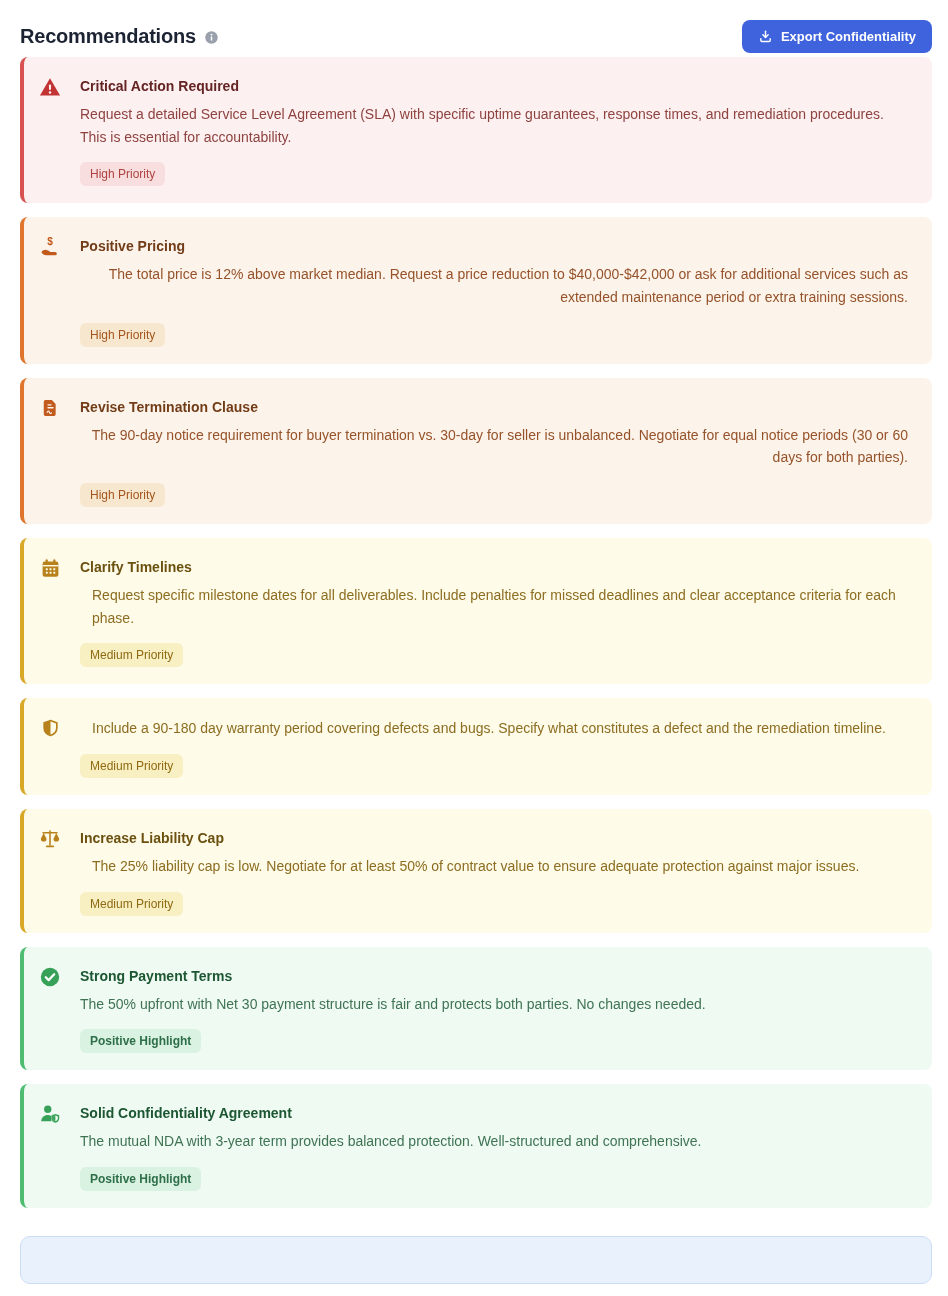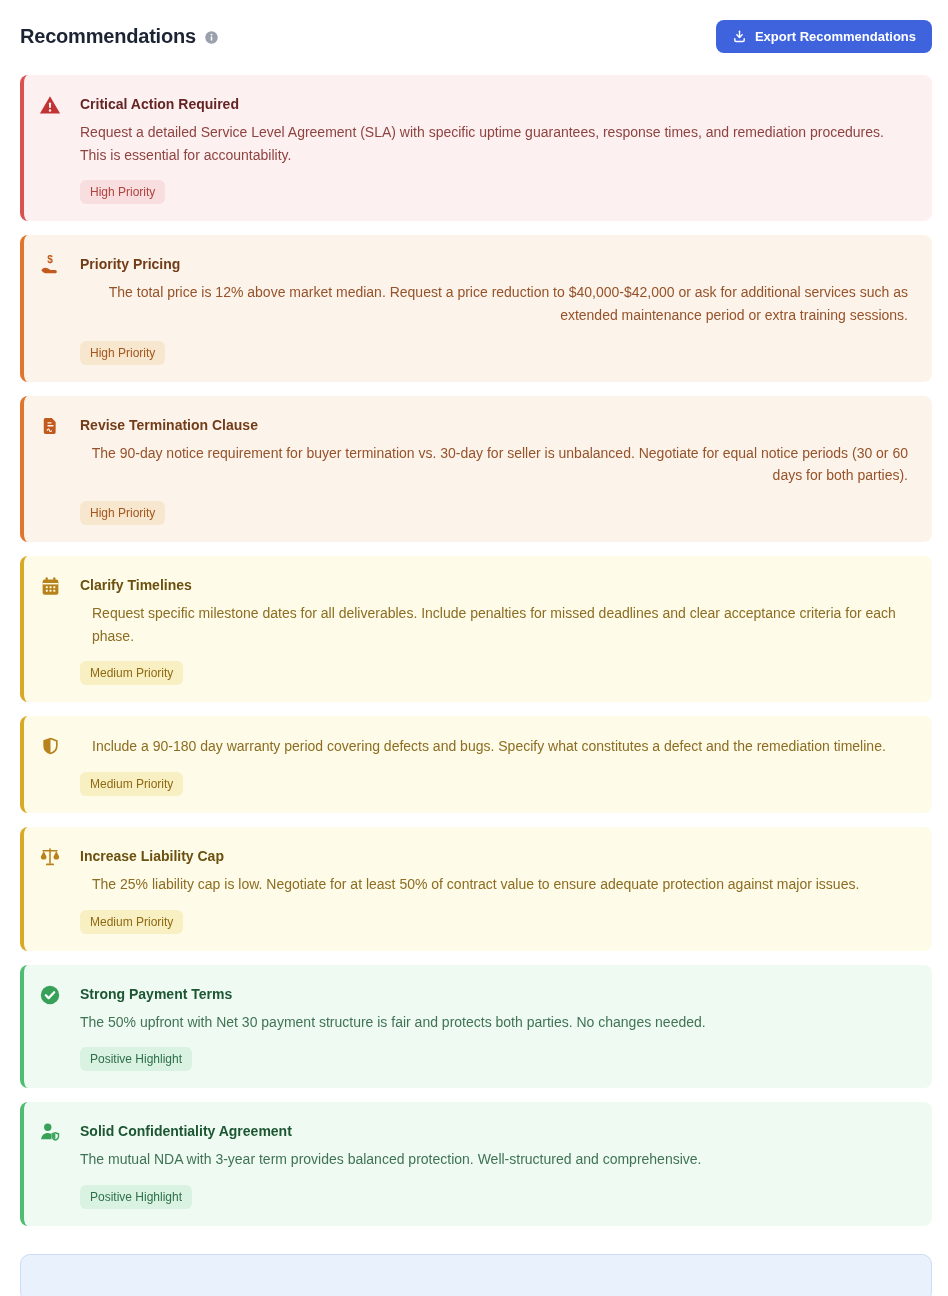--- a/index.html
+++ b/index.html
@@ -6,21 +6,21 @@
   html, body { background: #ffffff; }
   body {
     width: 948px; height: 1296px;
     font-family: "Liberation Sans", "DejaVu Sans", sans-serif;
     color: #1c2434;
     overflow: hidden;
   }
   .page { padding: 16px 16px 20px 20px; }
 
   
-  .header { display: flex; align-items: center; justify-content: space-between; margin-bottom: 22px; padding-top: 4px; }
+  .header { display: flex; align-items: center; justify-content: space-between; margin-bottom: 4px; padding-top: 4px; }
   .header-left { display: flex; align-items: center; gap: 8px; }
   .page-title { font-size: 20px; font-weight: 700; color: var(--page-title, #1c2434); letter-spacing: -0.2px; }
   .info-icon { display: inline-flex; margin-top: 2px; cursor: pointer; }
   .export-btn {
     display: inline-flex; align-items: center; gap: 8px;
     background: var(--accent-blue, #3e63dd); color: #fff;
     border: none; border-radius: 8px;
     padding: 9px 16px; font-size: 13px; font-weight: 700;
     font-family: inherit; cursor: pointer;
   }
@@ -56,21 +56,21 @@
   .theme-yellow { background: var(--yellow-bg); border-left-color: var(--yellow-border); }
   .theme-yellow .card-icon  { color: var(--yellow-icon); }
   .theme-yellow .card-title { color: var(--yellow-title); }
   .theme-yellow .card-desc  { color: var(--yellow-text); margin-left: 12px; }
   .theme-yellow .badge      { background: var(--yellow-badge-bg); color: var(--yellow-badge-text); }
 
   .theme-green  { background: var(--green-bg); border-left-color: var(--green-border); }
   .theme-green .card-icon   { color: var(--green-icon); }
   .theme-green .card-title  { color: var(--green-title); }
   .theme-green .card-desc   { color: var(--green-text); }
-  .theme-green .badge       { background: var(--green-badge-bg); color: var(--green-badge-text); }
+  .theme-green .badge       { background: var(--green-badge-bg); color: var(--green-badge-text); font-weight: bold; }
 
   
   .next-steps {
     margin-top: 28px;
     background: var(--ns-bg, #e9f1fc);
     border: 1px solid var(--ns-border, #cbdcf6);
     border-radius: 10px;
     padding: 22px 24px 24px 14px;
   }
 </style>
@@ -91,21 +91,21 @@
       </span>
     </div>
     <button class="export-btn">
       <span style="display:inline-flex;">
         <svg viewBox="0 0 24 24" width="15" height="15" fill="none" stroke="#fff" stroke-width="2.3" stroke-linecap="round" stroke-linejoin="round" aria-hidden="true">
           <path d="M12 3.5v9.5"></path>
           <path d="M7.8 9.3 12 13.5l4.2-4.2"></path>
           <path d="M4.5 15.5v2.6a1.9 1.9 0 0 0 1.9 1.9h11.2a1.9 1.9 0 0 0 1.9-1.9v-2.6"></path>
         </svg>
       </span>
-      <span>Export Recommendations</span>
+      <span>Export Confidentiality</span>
     </button>
   </div>
 
   <section class="card theme-red">
     <div class="card-icon">
       <svg viewBox="0 0 24 24" width="22" height="22" fill="currentColor" aria-hidden="true">
         <path d="M12 2.4 23 21.2H1z"></path>
         <rect x="10.9" y="9.2" width="2.2" height="6" rx="1" fill="#fcf0f0"></rect>
         <circle cx="12" cy="17.9" r="1.35" fill="#fcf0f0"></circle>
       </svg>
@@ -118,21 +118,21 @@
   </section>
 
   <section class="card theme-orange">
     <div class="card-icon">
       <svg viewBox="0 0 24 24" width="22" height="22" fill="currentColor" aria-hidden="true">
         <text x="12" y="9.4" text-anchor="middle" font-size="11" font-weight="bold" font-family="inherit" fill="currentColor">$</text>
         <path d="M2.6 17.6c1.9-2.7 4.7-3.3 7.3-1.7l2.7 1.6h5.1a1.75 1.75 0 1 1 0 3.5H8.8c-2.5 0-4.5-1-6.2-3.4z"></path>
       </svg>
     </div>
     <div class="card-body">
-      <h3 class="card-title">Priority Pricing</h3>
+      <h3 class="card-title">Positive Pricing</h3>
       <p class="card-desc">The total price is 12% above market median. Request a price reduction to $40,000-$42,000 or ask for additional services such as extended maintenance period or extra training sessions.</p>
       <span class="badge">High Priority</span>
     </div>
   </section>
 
   <section class="card theme-orange">
     <div class="card-icon">
       <svg viewBox="0 0 24 24" width="19" height="22" fill="currentColor" aria-hidden="true">
         <path d="M5.5 2h8.2l4.8 4.8V20a2 2 0 0 1-2 2h-11a2 2 0 0 1-2-2V4a2 2 0 0 1 2-2z"></path>
         <rect x="8" y="7.2" width="5.5" height="1.7" rx=".85" fill="#fcf4ea"></rect>

